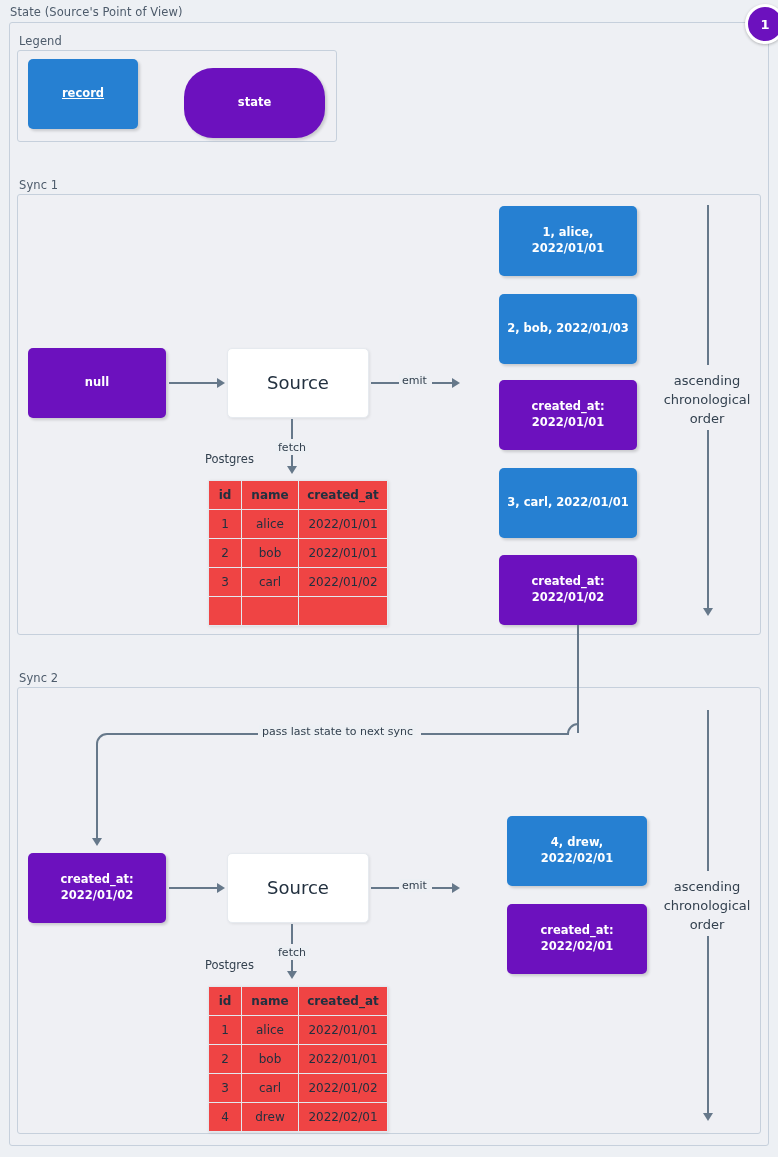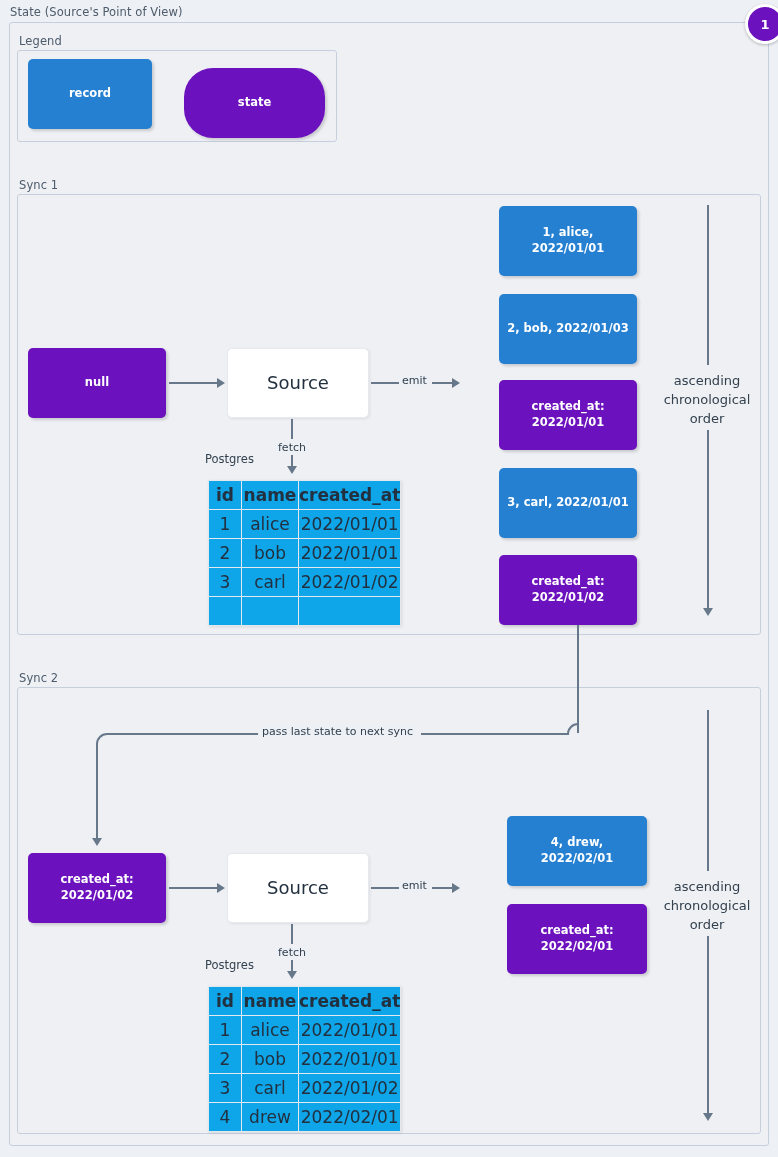--- a/index.html
+++ b/index.html
@@ -89,22 +89,22 @@
   
   .pg-label{
     position:absolute;
     font-size:11.5px;
     color:#33414f;
     white-space:nowrap;
   }
   .pg-table{
     position:absolute;
     border-collapse:collapse;
-    background:#0ea5e9;
-    font-size:17px;
+    background:#ef4444;
+    font-size:12px;
     box-shadow:1px 1px 3px rgba(0,0,0,0.10);
   }
   .pg-table td,.pg-table th{
     border:1px solid #e3e8ee;
     padding:0;
     height:28px;
     text-align:center;
     color:#22303f;
     font-weight:400;
   }
@@ -143,21 +143,21 @@
 <div class="stage">
 
   <div class="cluster-label" style="left:10px;top:5px;">State (Source's Point of View)</div>
   <div class="cluster-box" style="left:9px;top:22px;width:760px;height:1124px;"></div>
 
   <div class="badge" style="left:745px;top:4px;">1</div>
 
   <div class="cluster-label" style="left:19px;top:34px;">Legend</div>
   <div class="cluster-box" style="left:17px;top:50px;width:320px;height:92px;"></div>
 
-  <div class="node record" style="left:28px;top:59px;width:124px;height:70px;">record</div>
+  <div class="node record" style="left:28px;top:59px;width:110px;height:70px;text-decoration:underline;">record</div>
   <div class="node state" style="left:184px;top:68px;width:141px;height:70px;border-radius:29px;">state</div>
 
   <div class="cluster-label" style="left:19px;top:178px;">Sync 1</div>
   <div class="cluster-box" style="left:17px;top:194px;width:744px;height:441px;"></div>
 
   <div class="node state" style="left:28px;top:348px;width:138px;height:70px;">null</div>
 
   <div class="edge-line edge-h" style="left:169px;top:382px;width:48px;"></div>
   <div class="arrow-r" style="left:217px;top:378px;"></div>
 

